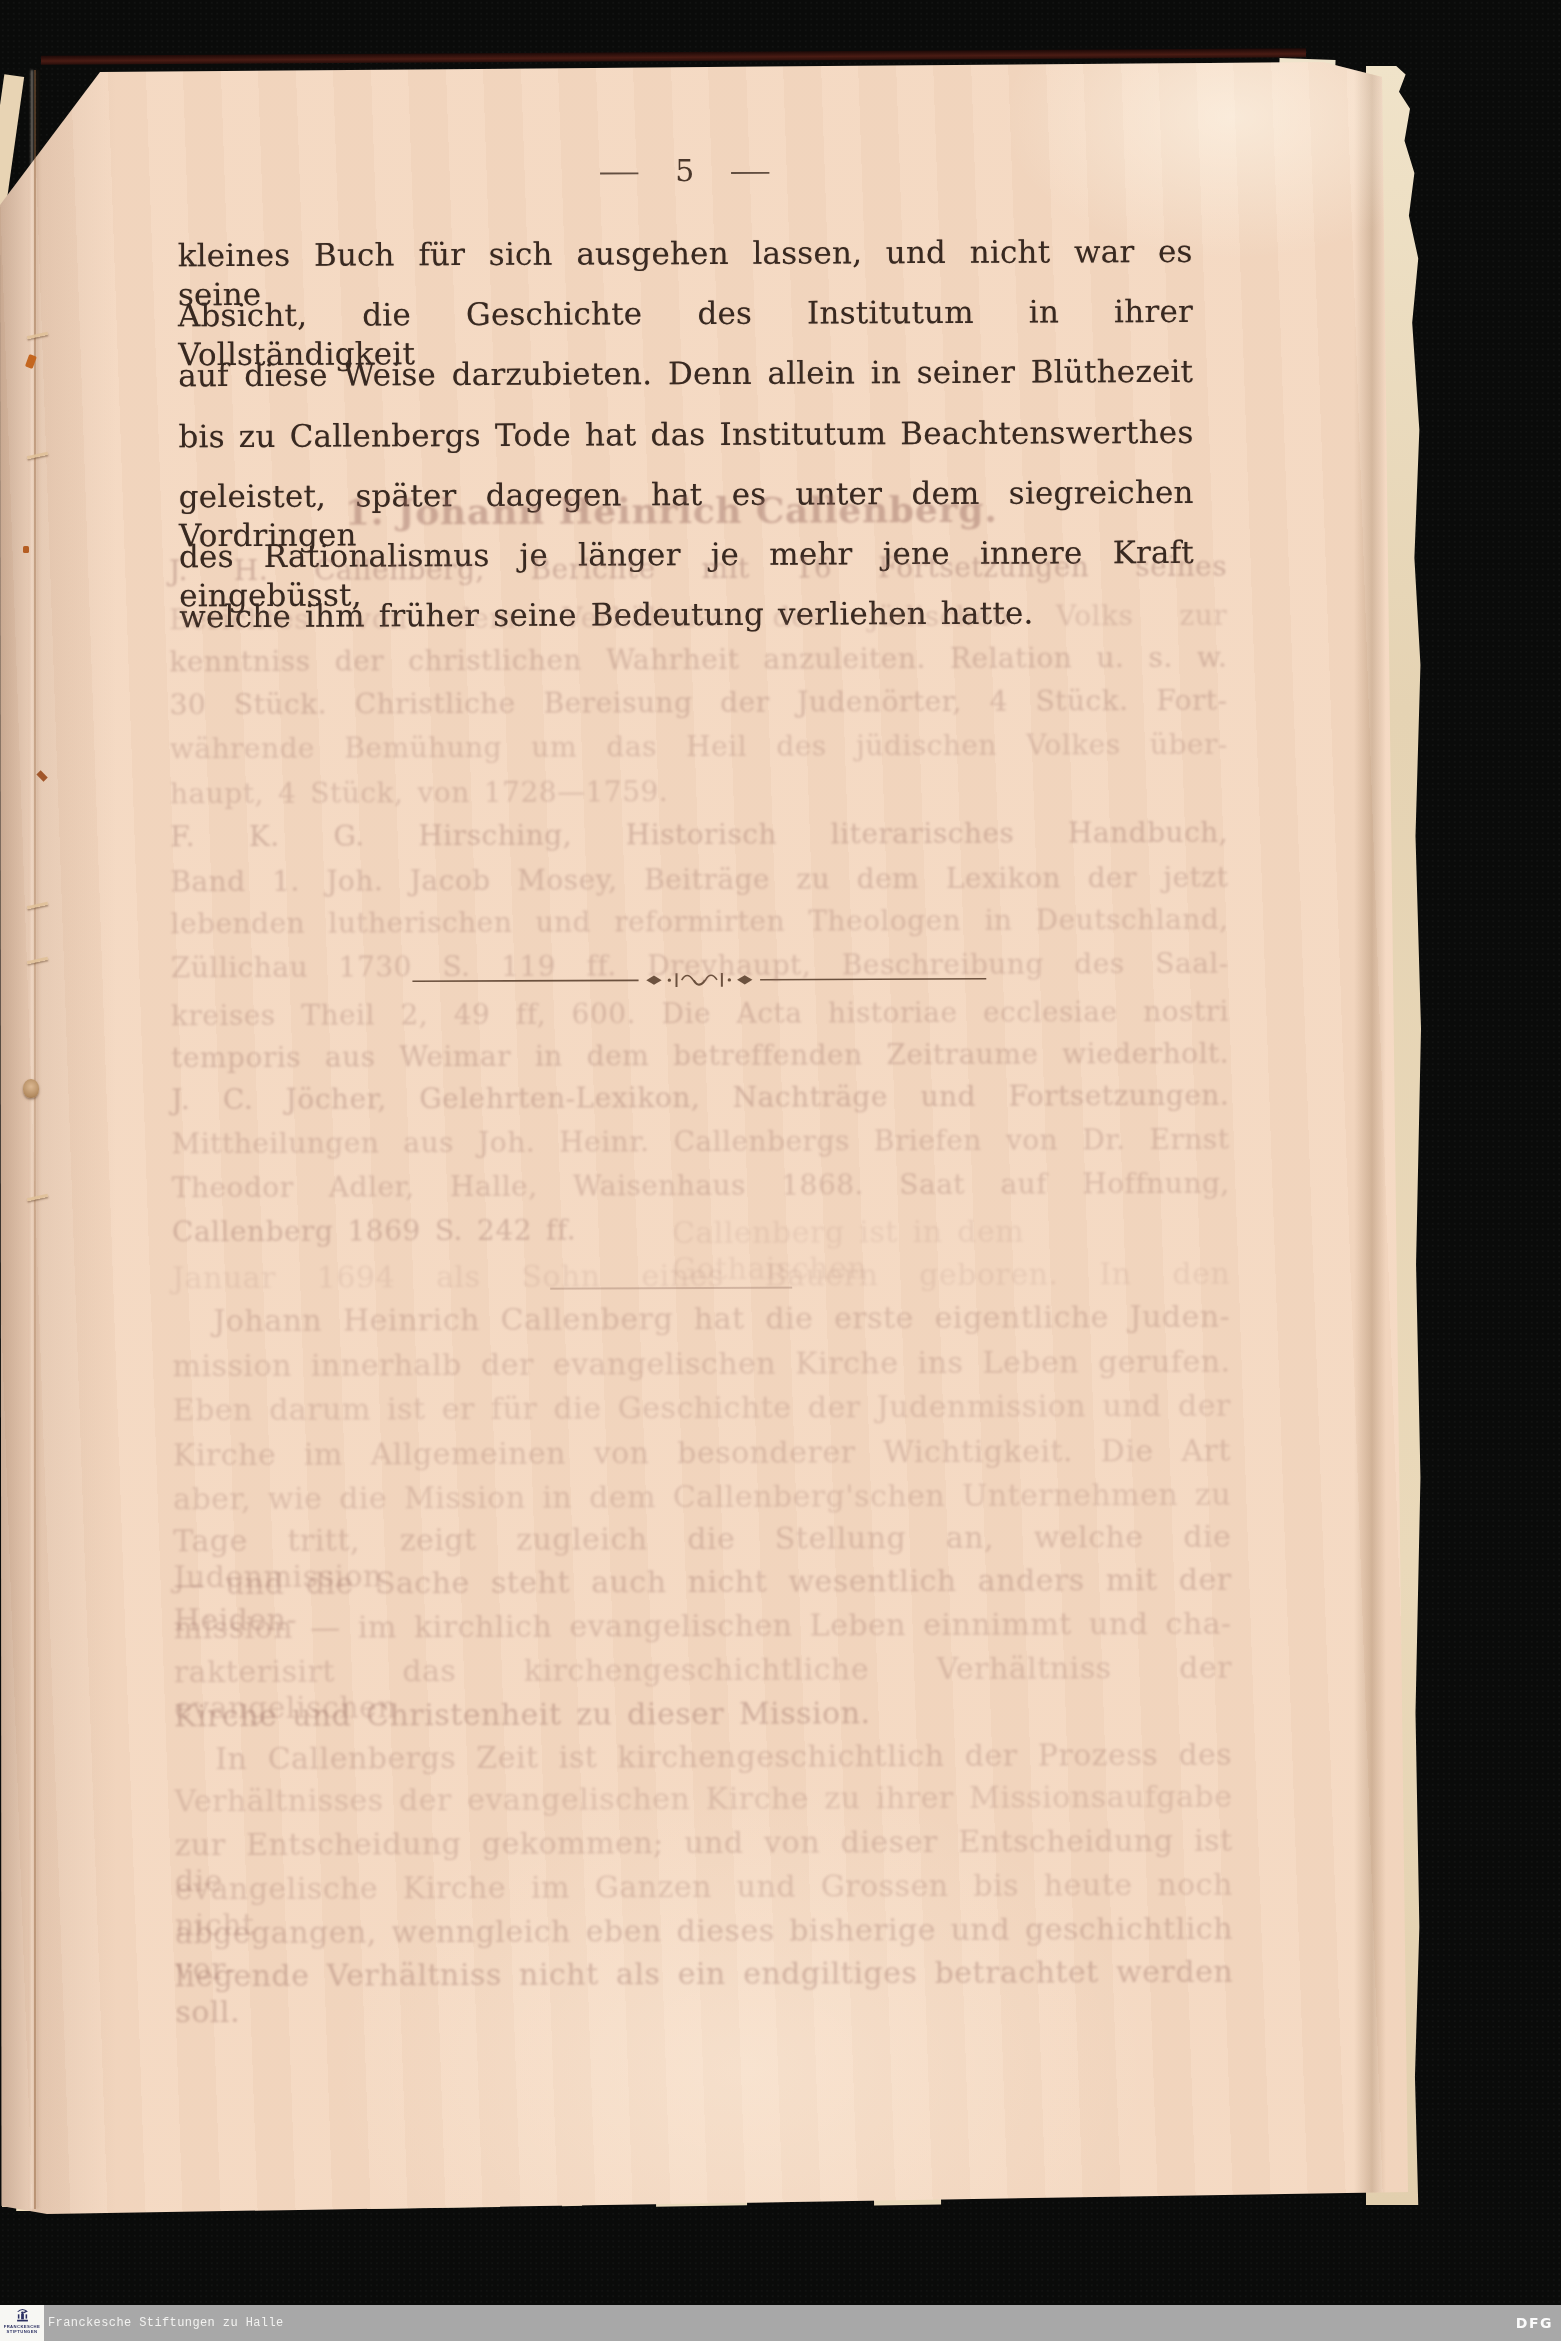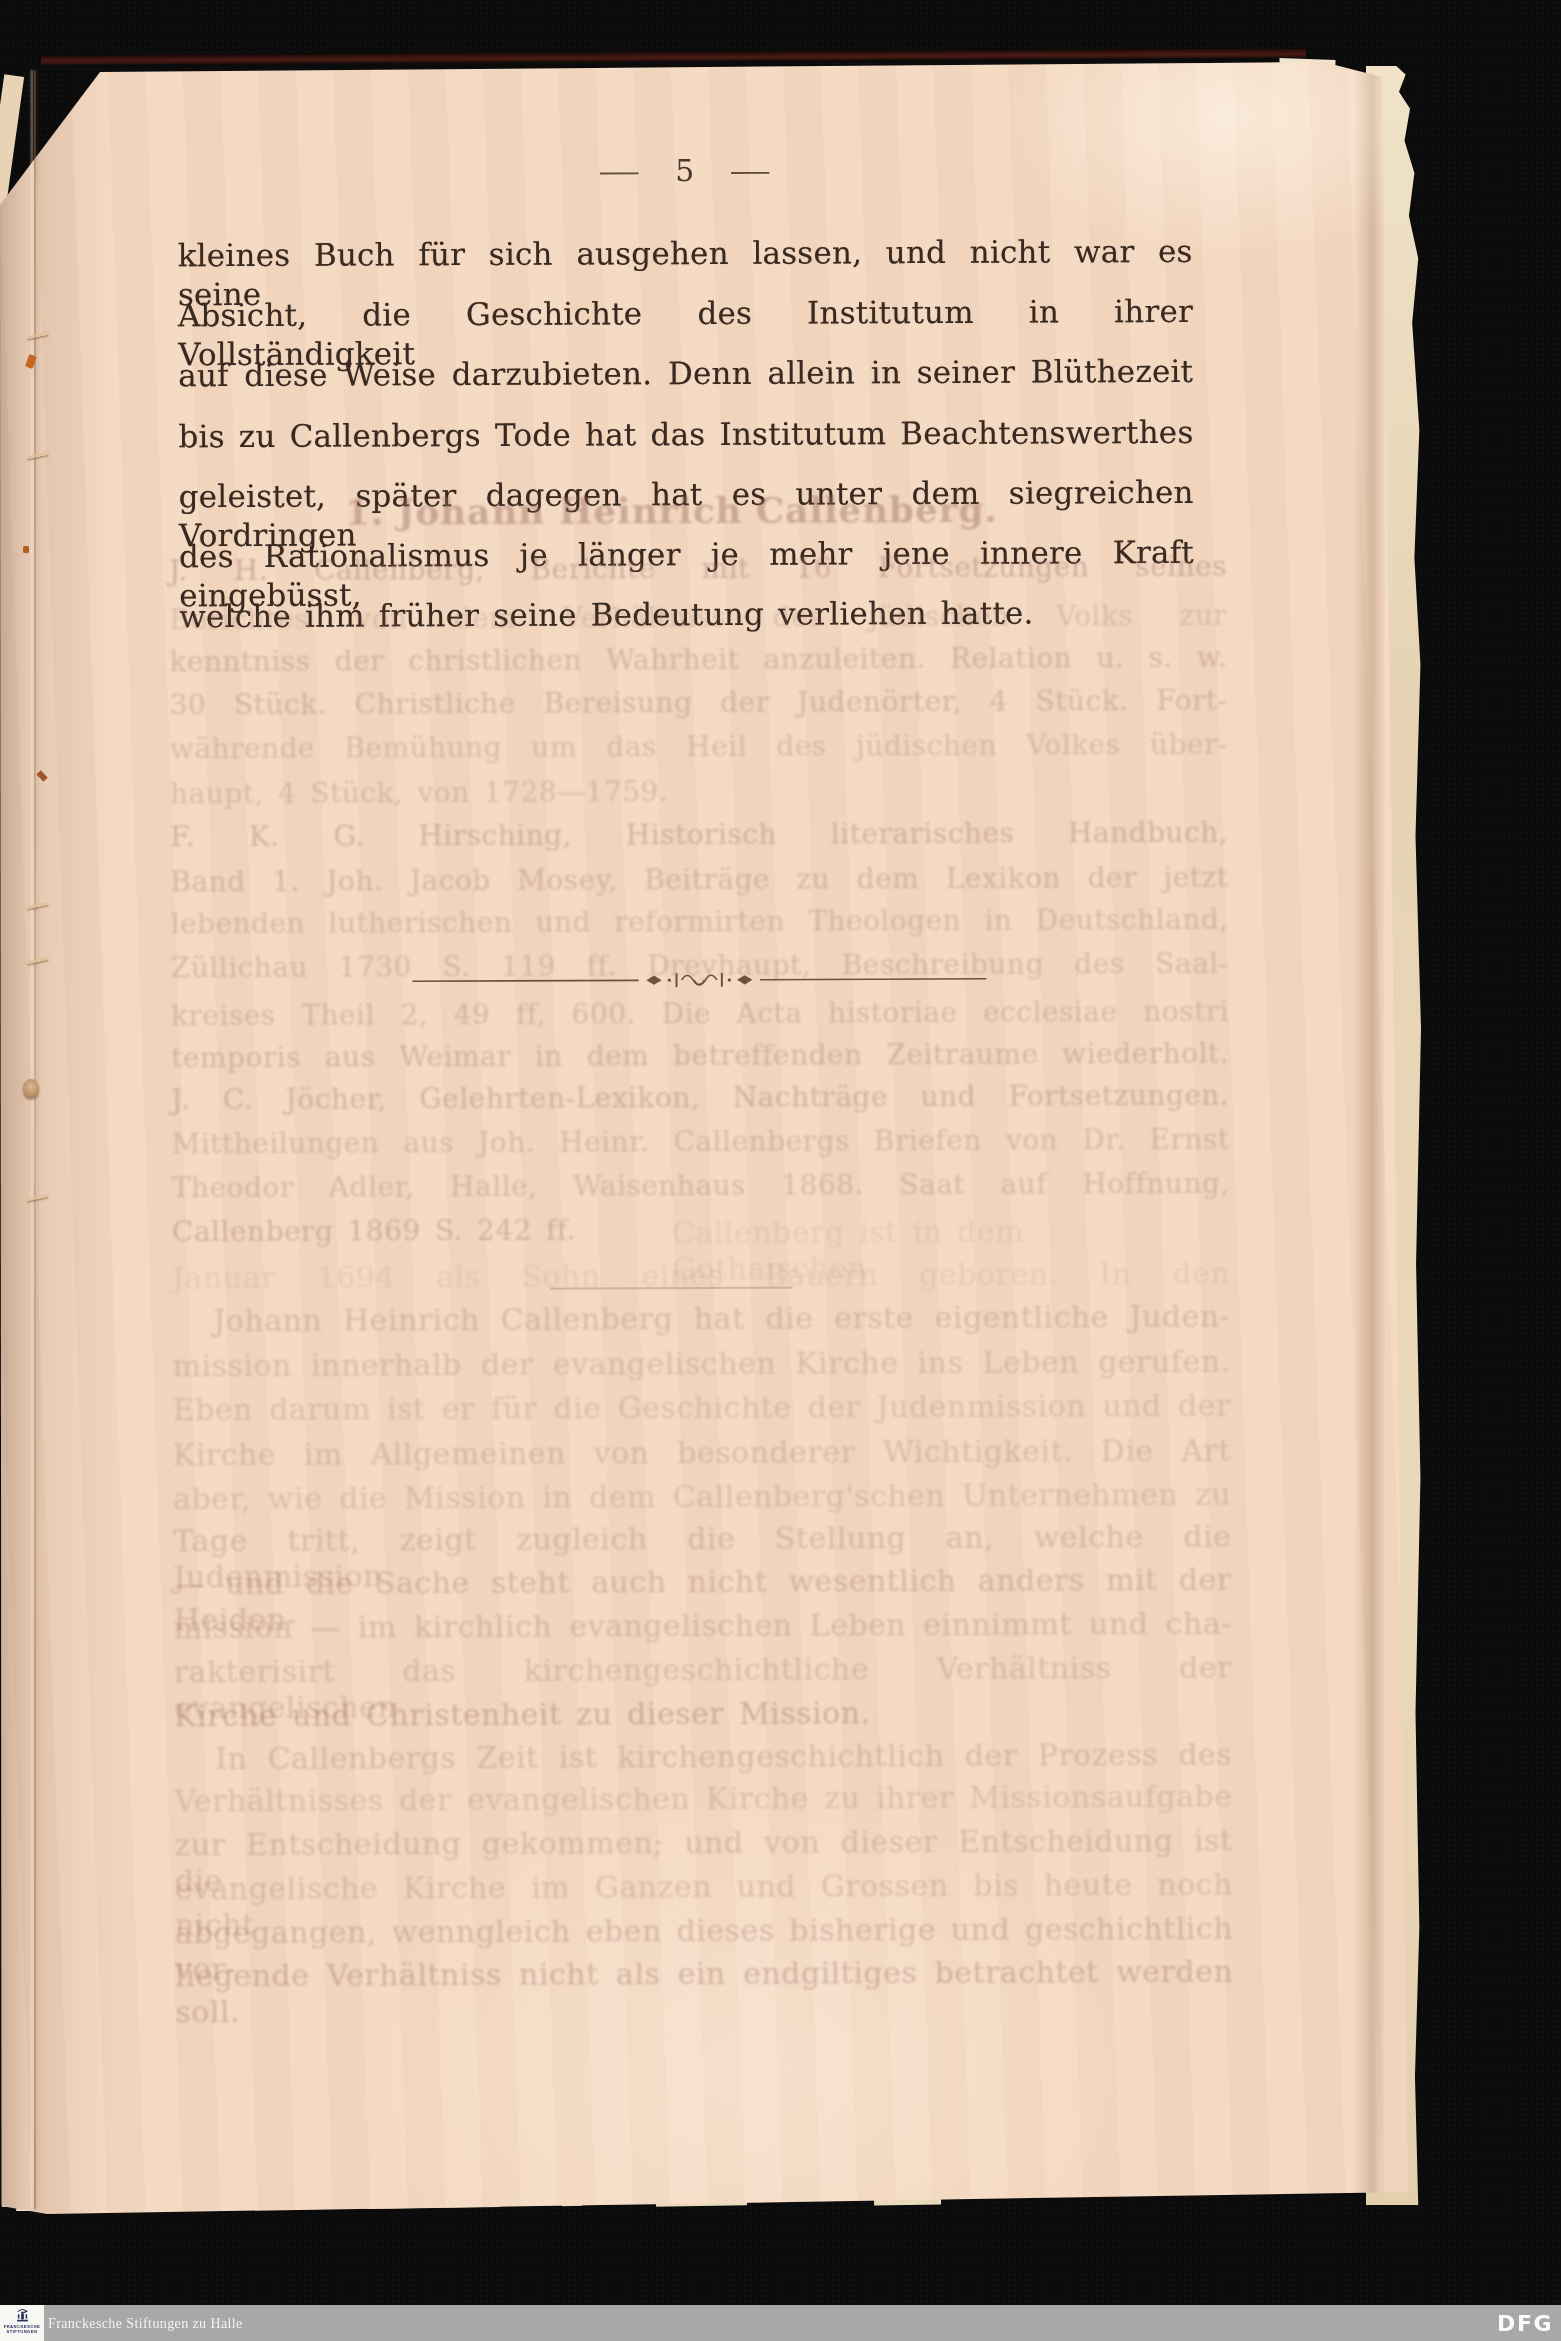--- a/index.html
+++ b/index.html
@@ -60,23 +60,23 @@
       letter-spacing:0.8px;transform:translateX(-26.5px);}
   .strike{position:absolute;left:546px;top:1287px;width:242px;height:2.3px;background:rgba(130,92,80,.30);
       filter:blur(0.6px);}
   
   .footer-bar{position:absolute;left:0;top:2305px;width:1561px;height:37px;background:#a8a8a8;z-index:40;}
   .logo-box{position:absolute;left:0;top:0;width:44px;height:37px;background:#f7f7f3;z-index:41;
             display:flex;flex-direction:column;align-items:center;justify-content:flex-start;}
   .logo-lines{font-family:"Liberation Sans",sans-serif;font-size:4.2px;line-height:5px;
               letter-spacing:0.4px;color:#2c3163;text-align:center;font-weight:bold;}
   .footer-title{position:absolute;left:48px;top:0;height:37px;line-height:37px;
-                font-family:Liberation Serif, serif;font-size:14px;color:#f2f2f0;letter-spacing:0.4px;}
+                font-family:Liberation Mono, monospace;font-size:12px;color:#f2f2f0;letter-spacing:0.4px;}
   .dfg{position:absolute;right:7.8px;top:0;height:37px;line-height:37px;
-       font-family:"DejaVu Sans","Liberation Sans",sans-serif;font-weight:bold;font-size:22px;
+       font-family:"DejaVu Sans","Liberation Sans",sans-serif;font-weight:bold;font-size:14px;
        letter-spacing:1.6px;color:#fbfbfb;}
 </style>
 </head>
 <body>
 
 <div class="stage">
 
   <div class="grain"></div>
 
   <div class="cover-line"></div>

